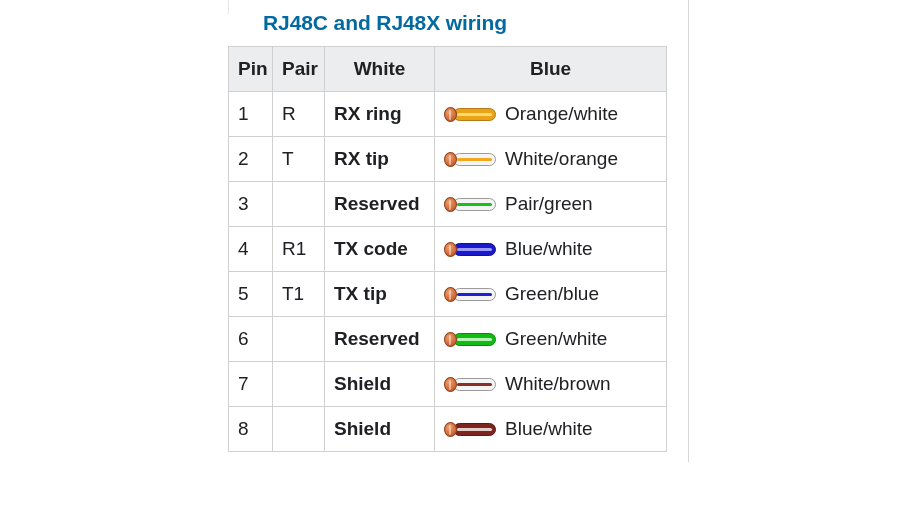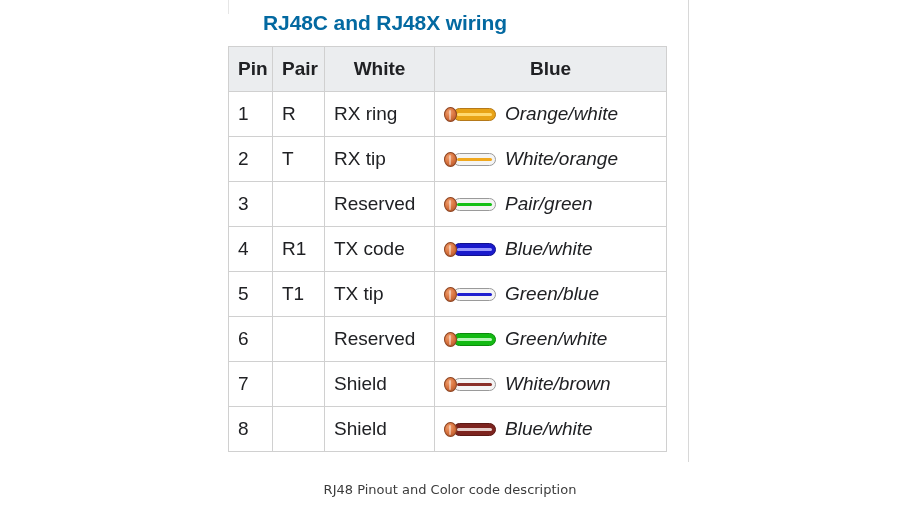--- a/index.html
+++ b/index.html
@@ -86,33 +86,32 @@
   }
 
   
   col.c-pin    { width: 44px;  }
   col.c-pair   { width: 52px;  }
   col.c-signal { width: 110px; }
   col.c-color  { width: 232px; }
 
   td.cell-pin    { text-align: left;  }
   td.cell-pair   { text-align: left;  }
-  td.cell-signal { text-align: left;  }
+  td.cell-signal { text-align: left; font-weight: bold;  }
   td.cell-color  { text-align: left;  }
 
   .color-cell-inner {
     display: flex;
     align-items: center;
     gap: 9px;
   }
 
   .color-label {
     font-size: 19px;
     color: #202124;
-    font-style: italic;
   }
 
   
   .wire {
     position: relative;
     flex: 0 0 auto;
     width: 52px;
     height: 15px;
   }
   
@@ -314,15 +313,14 @@
                 </span>
                 <span class="color-label">Blue/white</span>
               </div>
             </td>
           </tr>
         </tbody>
     </table>
 
   </div>
 
-  <div class="caption">RJ48 Pinout and Color code description</div>
 
 </div>
 
 </body></html>

